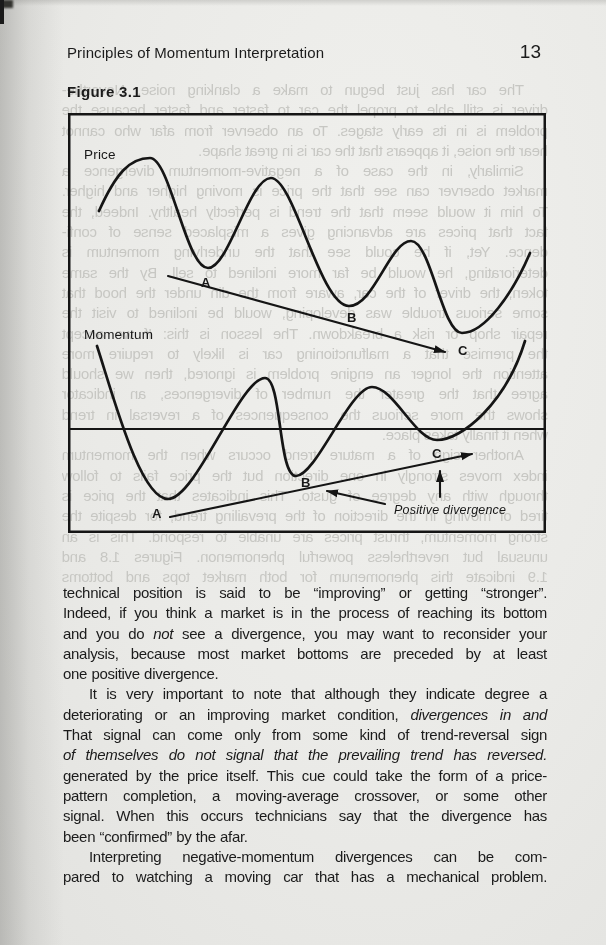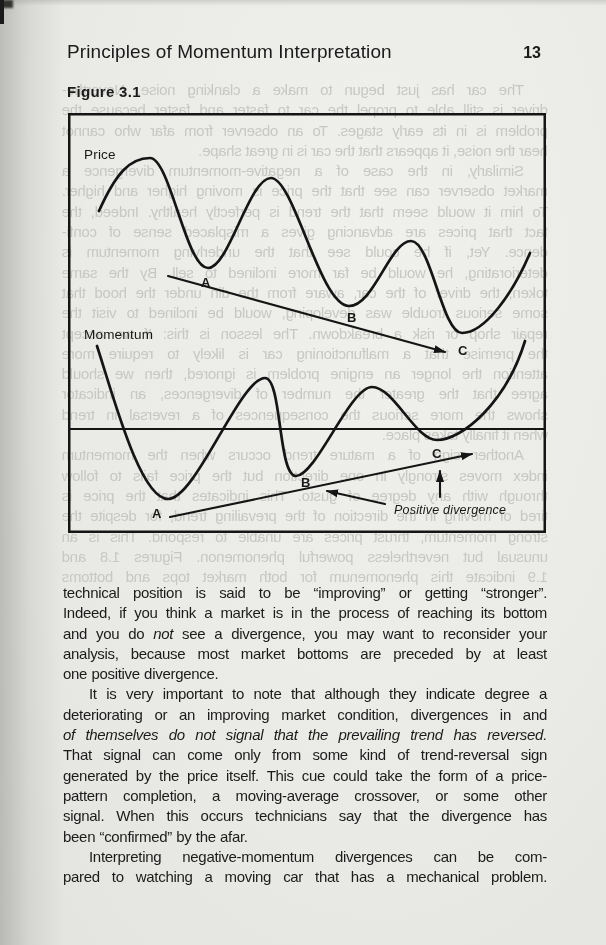--- a/index.html
+++ b/index.html
@@ -8,22 +8,22 @@
     background:radial-gradient(ellipse at 62% 28%, #f0f0ed 0%, #eaeae7 55%, #e2e2df 100%);
     font-family:"Liberation Sans","DejaVu Sans",sans-serif;color:#1b1b1b;
   }
   .gutter{position:absolute;left:0;top:0;bottom:0;width:64px;
     background:linear-gradient(90deg,rgba(105,105,101,.34),rgba(105,105,101,.12) 45%,rgba(105,105,101,0));}
   .edge-top{position:absolute;left:0;top:0;right:0;height:6px;
     background:linear-gradient(180deg,rgba(120,120,116,.25),rgba(120,120,116,0));}
   .corner-a{position:absolute;left:0;top:0;width:4px;height:24px;background:#1a1a1a;}
   .corner-b{position:absolute;left:0;top:0;width:13px;height:8px;background:#33332f;filter:blur(1px);}
   .header{position:absolute;left:67px;top:41px;width:474px;display:flex;justify-content:space-between;align-items:baseline;}
-  .header .title{font-size:19px;letter-spacing:.1px;}
-  .header .pageno{font-size:16px;font-weight:bold;}
+  .header .title{font-size:15px;letter-spacing:.1px;}
+  .header .pageno{font-size:19px;font-weight:normal;}
   .figure-title{position:absolute;left:67px;top:83px;font-size:15px;font-weight:bold;letter-spacing:.3px;}
   
   .bleed{position:absolute;left:62px;top:80px;width:486px;transform:scaleX(-1);
     color:#c7c7c3;filter:blur(.45px);font-size:15px;letter-spacing:-.3px;pointer-events:none;}
   .bleed .bl{height:20.3px;line-height:20.3px;white-space:nowrap;overflow:hidden;
     text-align:justify;text-align-last:justify;}
   .bleed .bl.nj{text-align:left;text-align-last:left;}
   .bleed .bl.ind{padding-left:24px;box-sizing:border-box;}
   .figure-svg{position:absolute;left:68px;top:113px;}
   .figure-svg text{font-family:"Liberation Sans","DejaVu Sans",sans-serif;fill:#181818;}
@@ -115,23 +115,23 @@
     <path class="tline" d="M372,384 L372,358" marker-end="url(#ah)"></path>
   </svg>
 
   <div class="body-text" id="body">
       <div class="tl"><span>technical position is said to be “improving” or getting “stronger”.</span></div>
       <div class="tl"><span>Indeed, if you think a market is in the process of reaching its bottom</span></div>
       <div class="tl"><span>and you do </span><span style="font-style: italic;">not</span><span> see a divergence, you may want to reconsider your</span></div>
       <div class="tl"><span>analysis, because most market bottoms are preceded by at least</span></div>
       <div class="tl pl"><span>one positive divergence.</span></div>
       <div class="tl ind"><span>It is very important to note that although they indicate degree a</span></div>
-      <div class="tl"><span>deteriorating or an improving market condition, </span><span style="">divergences in and</span></div>
+      <div class="tl"><span>deteriorating or an improving market condition, </span><span style="font-style: italic;">divergences in and</span></div>
+      <div class="tl"><span>That signal can come only from some kind of trend-reversal sign</span></div>
       <div class="tl"><span style="font-style: italic;">of themselves do not signal that the prevailing trend has reversed.</span></div>
-      <div class="tl"><span>That signal can come only from some kind of trend-reversal sign</span></div>
       <div class="tl"><span>generated by the price itself. This cue could take the form of a price-</span></div>
       <div class="tl"><span>pattern completion, a moving-average crossover, or some other</span></div>
       <div class="tl"><span>signal. When this occurs technicians say that the divergence has</span></div>
       <div class="tl pl"><span>been “confirmed” by the afar.</span></div>
       <div class="tl ind"><span>Interpreting negative-momentum divergences can be com-</span></div>
       <div class="tl"><span>pared to watching a moving car that has a mechanical problem.</span></div>
     </div>
 </div>
 
 </body></html>

